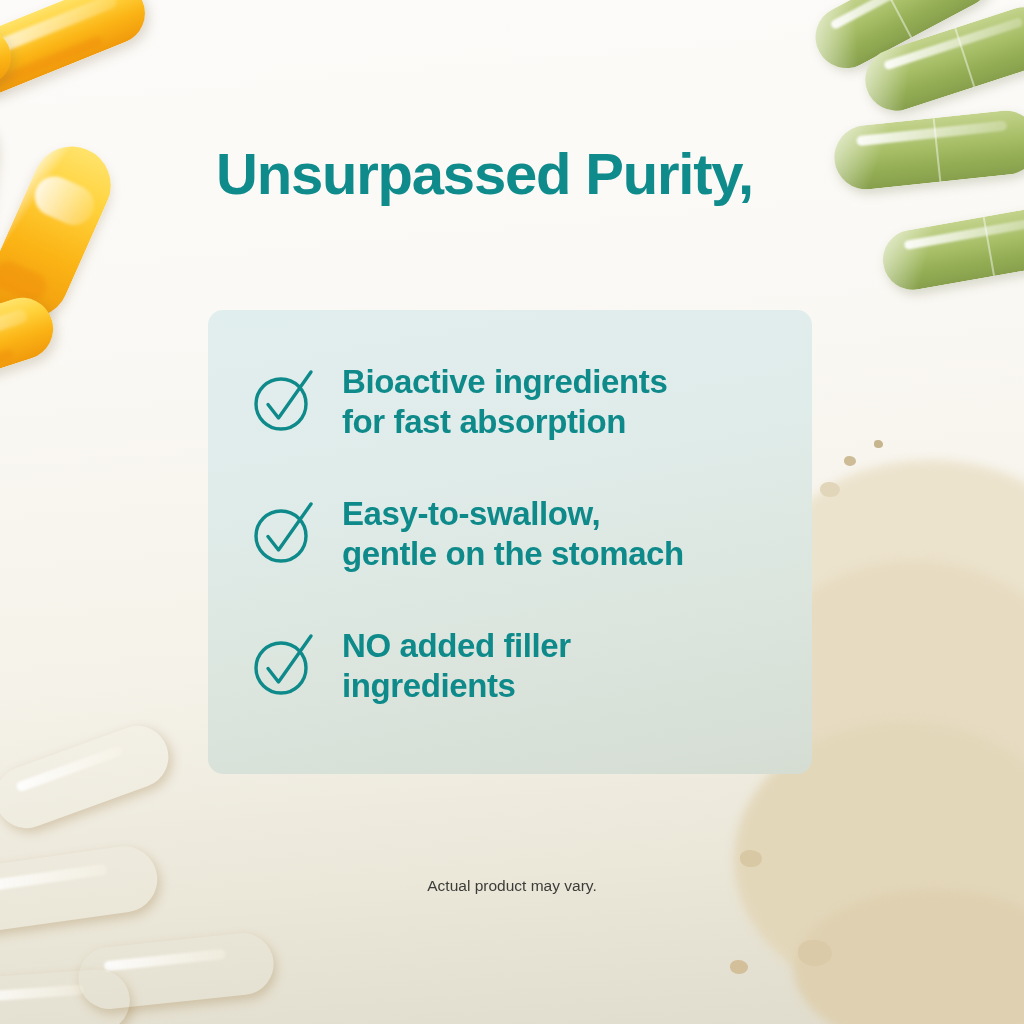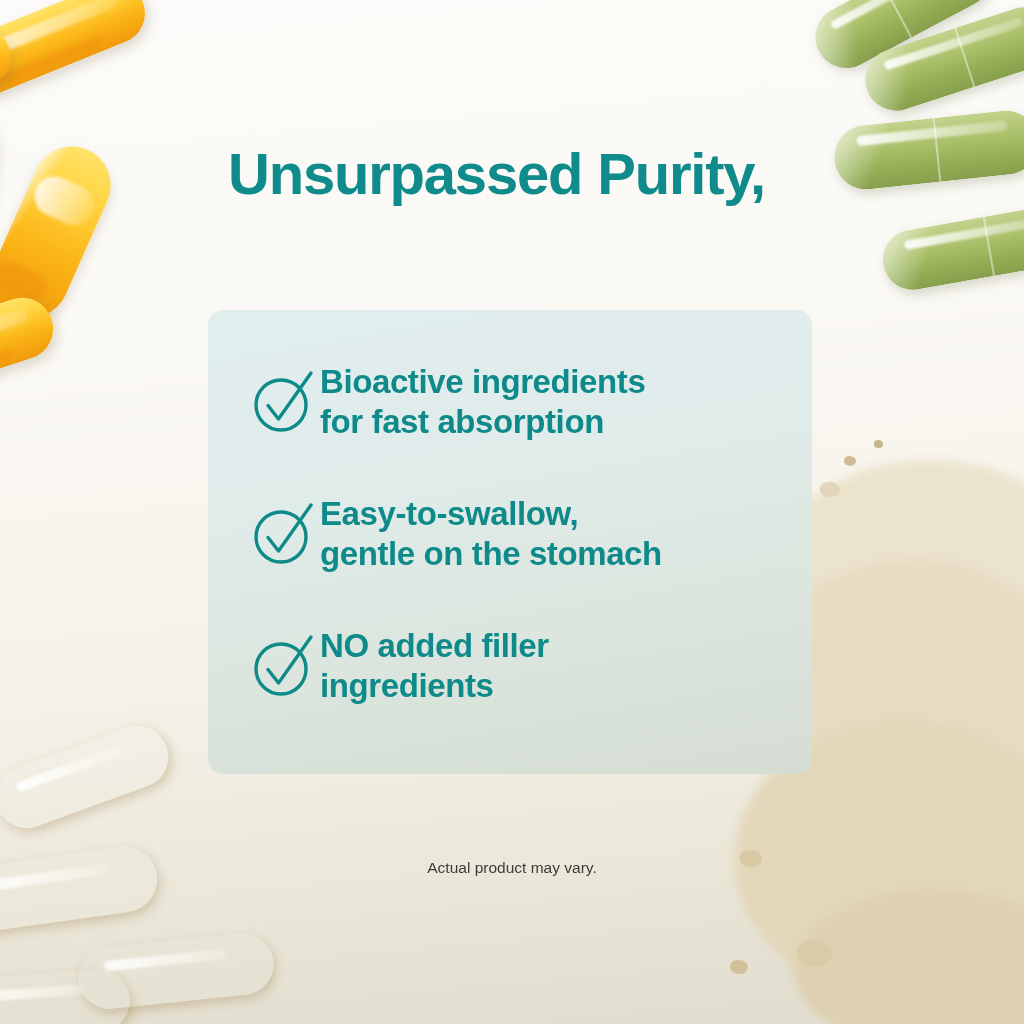--- a/index.html
+++ b/index.html
@@ -68,52 +68,52 @@
 
   
   .powder{
     position:absolute;border-radius:50%;
     filter:blur(5px);
   }
   .crumb{position:absolute;border-radius:45% 55% 50% 50%;filter:blur(.7px);}
 
   
   .headline{
-    position:absolute;left:228px;top:104px;width:580px;
+    position:absolute;left:216px;top:104px;width:580px;
     color:#108b8c;
     font-size:58px;line-height:1.07;font-weight:700;
     letter-spacing:-1.2px;
   }
   .headline .l2{display:block;}
 
   
   .card{
     position:absolute;left:208px;top:310px;width:604px;height:464px;
     border-radius:15px;
     background:linear-gradient(170deg,#e1eeee 0%,#e0ecea 35%,#dbe5dd 70%,#d5ddd3 100%);
   }
   .benefit{
-    position:absolute;display:flex;align-items:flex-end;
+    position:absolute;display:flex;align-items:center;gap:22px;
   }
   .b1{left:40px;top:48px;}
   .b2{left:40px;top:180px;}
   .b3{left:40px;top:312px;}
   .check-icon{flex:0 0 auto;width:72px;height:72px;margin-top:4px;}
   .benefit-text{
     color:#0e8a8a;font-size:33px;line-height:1.2;font-weight:700;
     letter-spacing:-0.4px;padding-top:4px;white-space:pre-line;
   }
 
   
   .disclaimer{
     position:absolute;left:212px;top:845px;width:600px;
     text-align:center;color:#3c3c39;
     font-size:15.5px;line-height:1.42;
   }
-  .disclaimer .actual{margin-top:12px;display:block;}
+  .disclaimer .actual{margin-top:30px;display:block;}
 </style>
 </head>
 <body>
 
 <div id="stage">
 
   <div class="deco" style="left:-60px;top:-10px;width:300px;height:420px;">
     <div class="pill softgel" style="left:10px;top:18px;width:200px;height:62px;transform:rotate(-22deg);"></div>
     <div class="pill softgel" style="left:-58px;top:48px;width:130px;height:56px;transform:rotate(-14deg);"></div>
     <div class="pill softgel" style="left:-46px;top:110px;width:96px;height:210px;border-radius:999px;transform:rotate(8deg);"></div>

